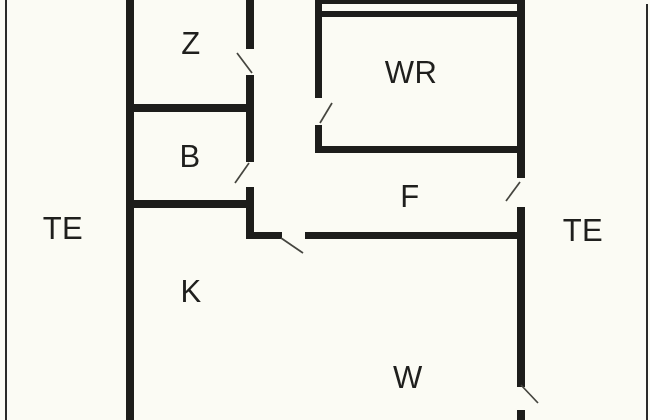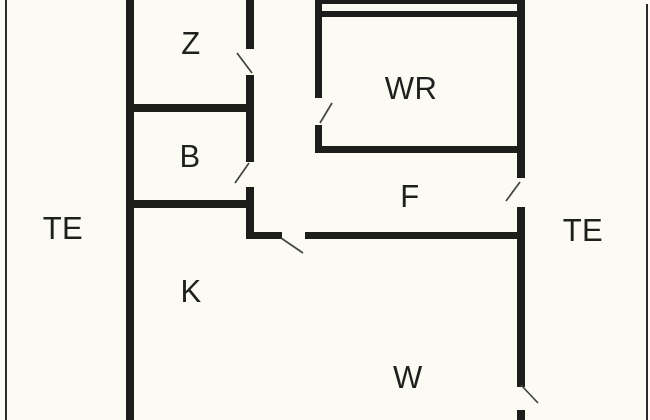--- a/index.html
+++ b/index.html
@@ -66,18 +66,18 @@
       <line x1="249" y1="163" x2="235" y2="183" stroke="#45453f" stroke-width="1.7"></line>
       <line x1="520" y1="182" x2="506" y2="201" stroke="#45453f" stroke-width="1.7"></line>
       <line x1="281" y1="238" x2="303" y2="253" stroke="#45453f" stroke-width="1.7"></line>
       <line x1="521" y1="385" x2="538" y2="403" stroke="#45453f" stroke-width="1.7"></line>
     </svg>
   <div class="labels-layer">
       <div class="room-label" style="left: 63px; top: 228px; color: rgb(31, 31, 29);">TE</div>
       <div class="room-label" style="left: 191px; top: 43px; color: rgb(31, 31, 29);">Z</div>
       <div class="room-label" style="left: 190px; top: 156px; color: rgb(31, 31, 29);">B</div>
       <div class="room-label" style="left: 191px; top: 291px; color: rgb(31, 31, 29);">K</div>
-      <div class="room-label" style="left: 411px; top: 88px; color: rgb(31, 31, 29);">WR</div>
+      <div class="room-label" style="left: 411px; top: 72px; color: rgb(31, 31, 29);">WR</div>
       <div class="room-label" style="left: 410px; top: 196px; color: rgb(31, 31, 29);">F</div>
       <div class="room-label" style="left: 583px; top: 230px; color: rgb(31, 31, 29);">TE</div>
       <div class="room-label" style="left: 408px; top: 377px; color: rgb(31, 31, 29);">W</div>
     </div>
 </div>
 
 </body></html>

